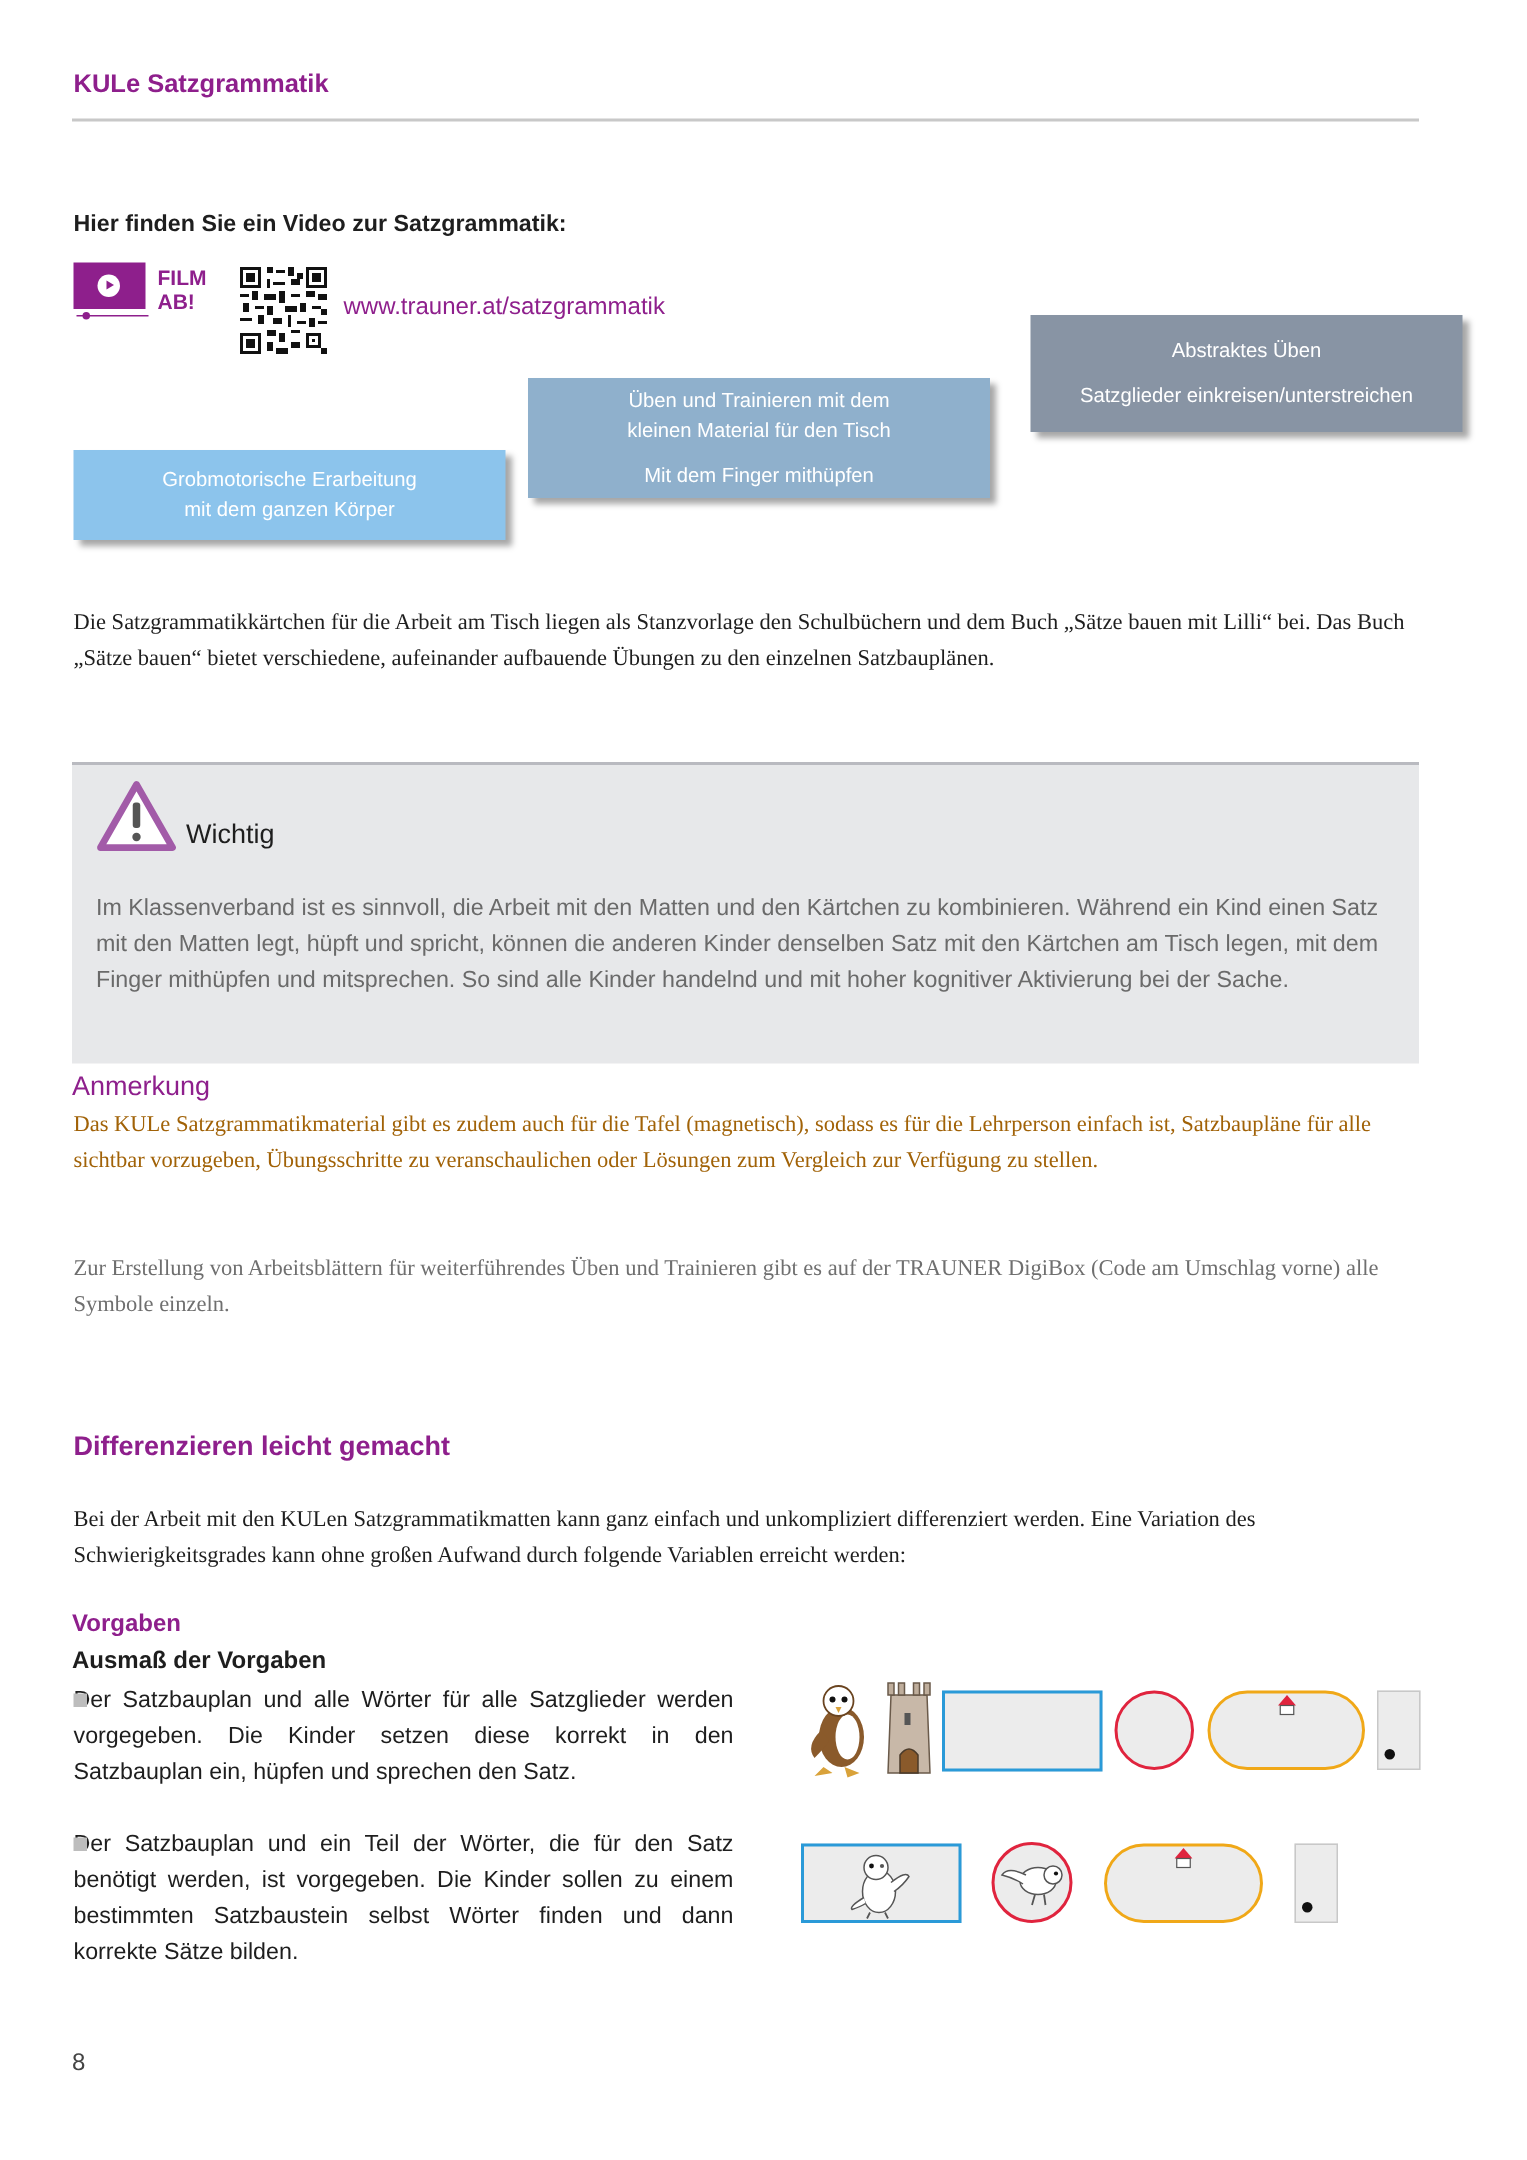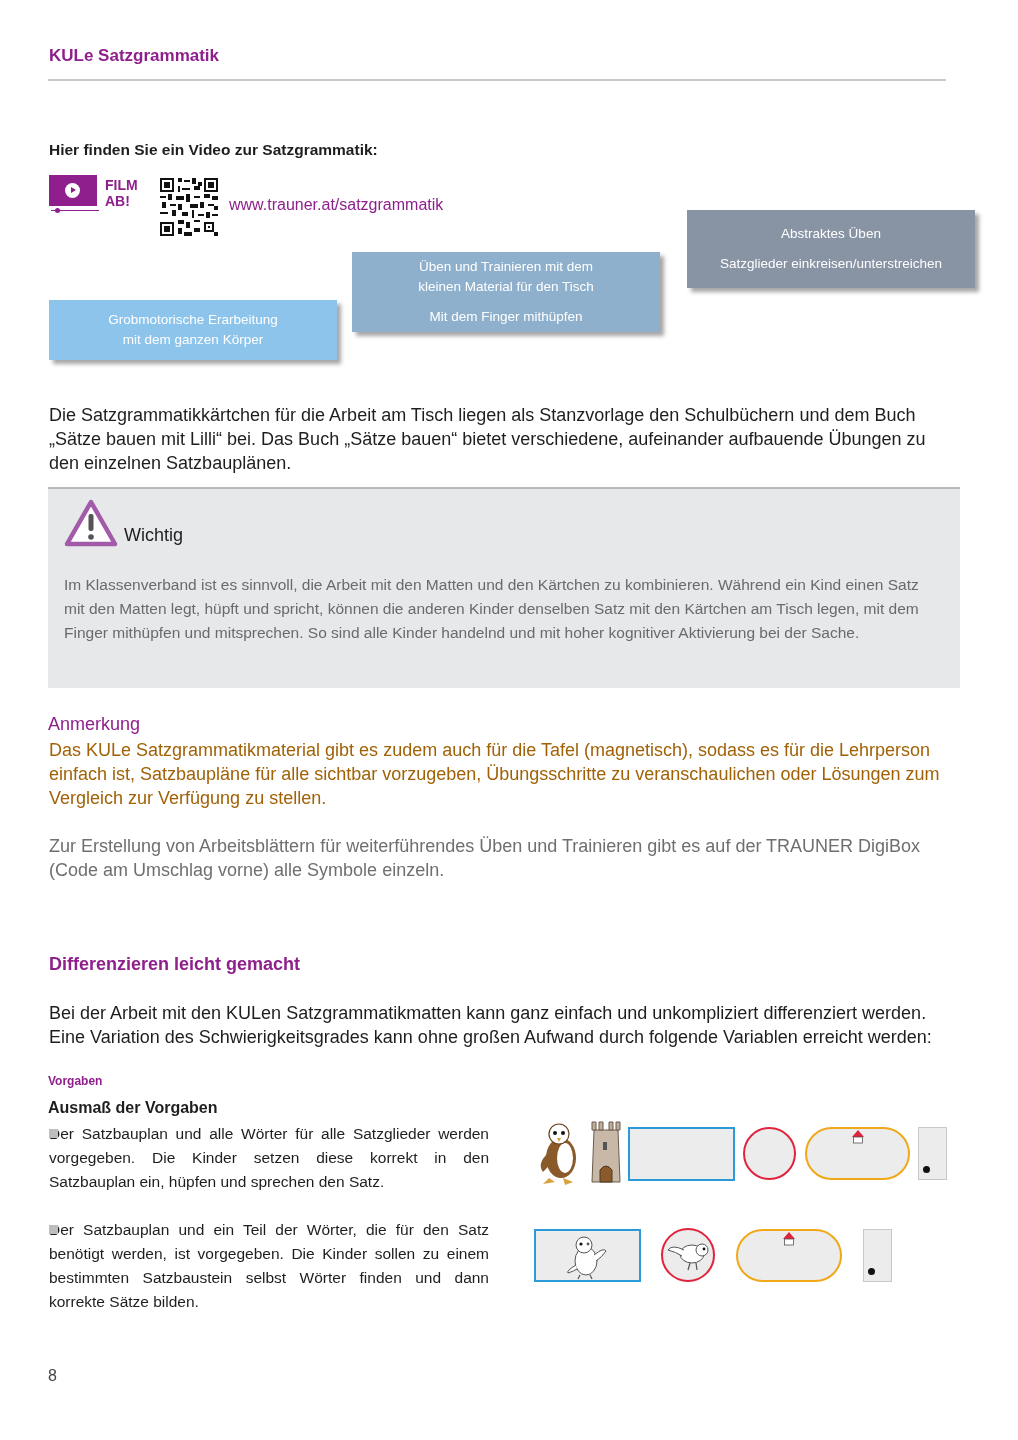--- a/index.html
+++ b/index.html
@@ -23,36 +23,36 @@
   .url-link { left: 229px; top: 196px; font-size: 16px; color: #8e1f8c; text-decoration: none; }
 
   .step-box { color: #ffffff; font-size: 13.5px; text-align: center; line-height: 20px;
               box-shadow: 4px 4px 4px rgba(0,0,0,0.35); display: flex; flex-direction: column;
               justify-content: center; align-items: center; }
   .step-1 { left: 49px; top: 300px; width: 288px; height: 60px; background: #8cc4ec; }
   .step-2 { left: 352px; top: 252px; width: 308px; height: 80px; background: #8fb0cc; }
   .step-3 { left: 655px; top: 210px; width: 288px; height: 78px; background: #8894a4; margin-left: 32px; }
   .step-box .gap { height: 10px; }
 
-  .body-text { font-size: 18px; line-height: 24px; }
+  .body-text { font-size: 15px; line-height: 24px; font-family: Liberation Serif, serif; }
   .intro-para { left: 49px; top: 403px; width: 900px; color: #1e1e1e; }
 
-  .wichtig-box { left: 48px; top: 487px; width: 898px; height: 199px; background: #e7e8ea; border-top: 2px solid #b9bac0; padding-left: 14px; }
+  .wichtig-box { left: 48px; top: 508px; width: 898px; height: 199px; background: #e7e8ea; border-top: 2px solid #b9bac0; }
   .warn-icon { position: absolute; left: 16px; top: 10px; width: 54px; height: 48px; }
   .wichtig-title { position: absolute; left: 76px; top: 36px; font-size: 18px; color: #1e1e1e; }
   .wichtig-text { position: absolute; left: 16px; top: 84px; width: 860px; font-size: 15.5px; line-height: 24px; color: #6a6a6a; }
 
   .anm-title { left: 48px; top: 714px; font-size: 18px; color: #8e1f8c; }
   .anm-text { left: 49px; top: 738px; width: 900px; color: #a16207; }
   .anm-text2 { left: 49px; top: 834px; width: 900px; color: #6f6f6f; }
 
   .diff-title { left: 49px; top: 954px; font-size: 18px; color: #8e1f8c; font-weight: bold; }
   .diff-text { left: 49px; top: 1001px; width: 900px; color: #1e1e1e; }
 
-  .vorg-title { left: 48px; top: 1074px; font-size: 12px; color: #8e1f8c; font-weight: bold; }
+  .vorg-title { left: 48px; top: 1074px; font-size: 16px; color: #8e1f8c; font-weight: bold; }
   .vorg-sub { left: 48px; top: 1099px; font-size: 16px; font-weight: bold; color: #1e1e1e; }
   .bullet-item { left: 49px; width: 440px; }
   .bullet-item .sq { position: absolute; left: 0; top: 7px; width: 9px; height: 9px; background: #bdbdbd; }
   .bullet-item .txt { font-size: 15.5px; line-height: 24px; text-align: justify; color: #1e1e1e; }
   .bullet-1 { top: 1122px; }
   .bullet-2 { top: 1218px; }
 
   .shape { position: absolute; background: #ececec; box-sizing: border-box; }
   .rect-blue { border: 2px solid #2a9ad8; }
   .circle-red { border: 2px solid #e0243e; border-radius: 50%; }

